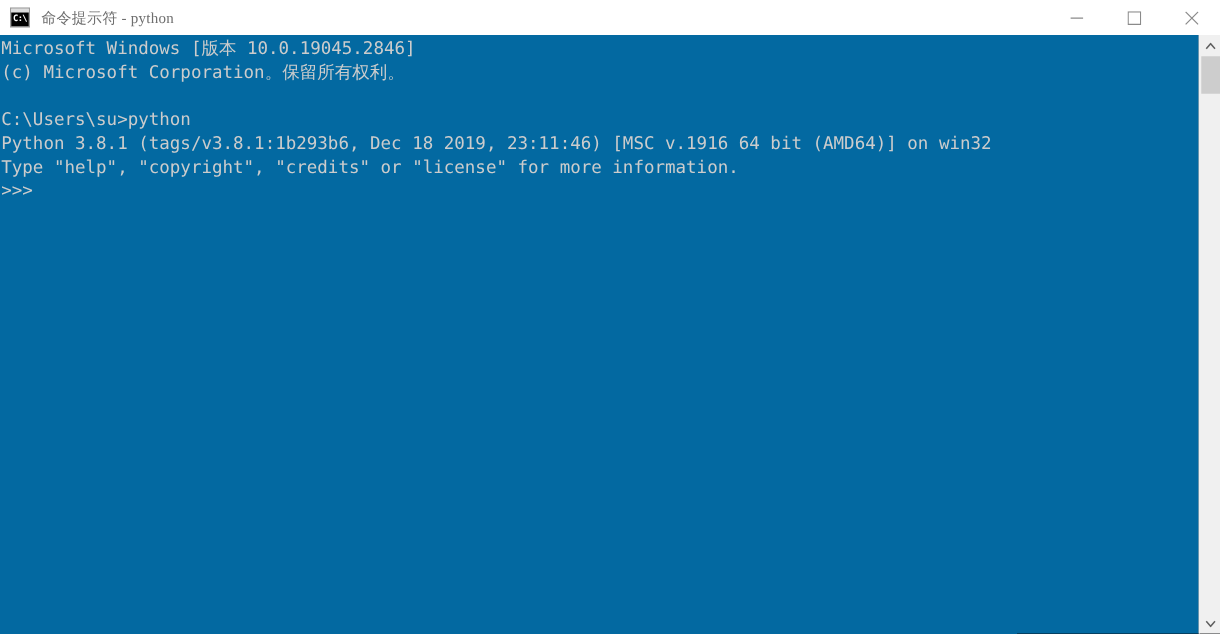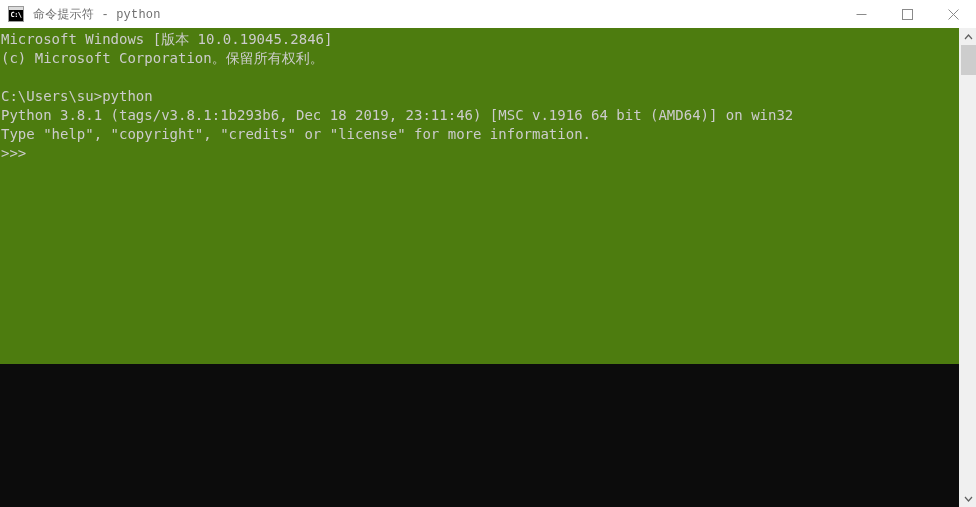--- a/index.html
+++ b/index.html
@@ -66,21 +66,21 @@
     letter-spacing: -0.5px;
     text-align: center;
     overflow: hidden;
     font-weight: bold;
   }
   #window-title {
     font-size: 12px;
     color: #6f6f6f;
     white-space: nowrap;
     letter-spacing: 0.2px;
-    font-family: Liberation Mono, monospace;
+    font-family: Liberation Serif, serif;
   }
   #window-controls {
     position: absolute;
     top: 0;
     right: 0;
     height: 28px;
     display: flex;
   }
   .win-btn {
     width: 46px;
@@ -92,22 +92,22 @@
   }
   .win-btn svg { display: block; }
   .win-btn .stroke { stroke: #8a8a8a; stroke-width: 1; fill: none; }
 
   
   #console-body {
     position: absolute;
     top: 28px;
     left: 0;
     width: 959px;
-    height: 336px;
-    background: #4d7c0f;
+    height: 479px;
+    background: #0369a1;
     overflow: hidden;
   }
   #console-text {
     margin: 0;
     padding: 2px 0 0 1px;
     color: #cccccc;
     font-family: "DejaVu Sans Mono", "Liberation Mono", monospace;
     font-size: 14px;
     line-height: 19px;
     white-space: pre;

